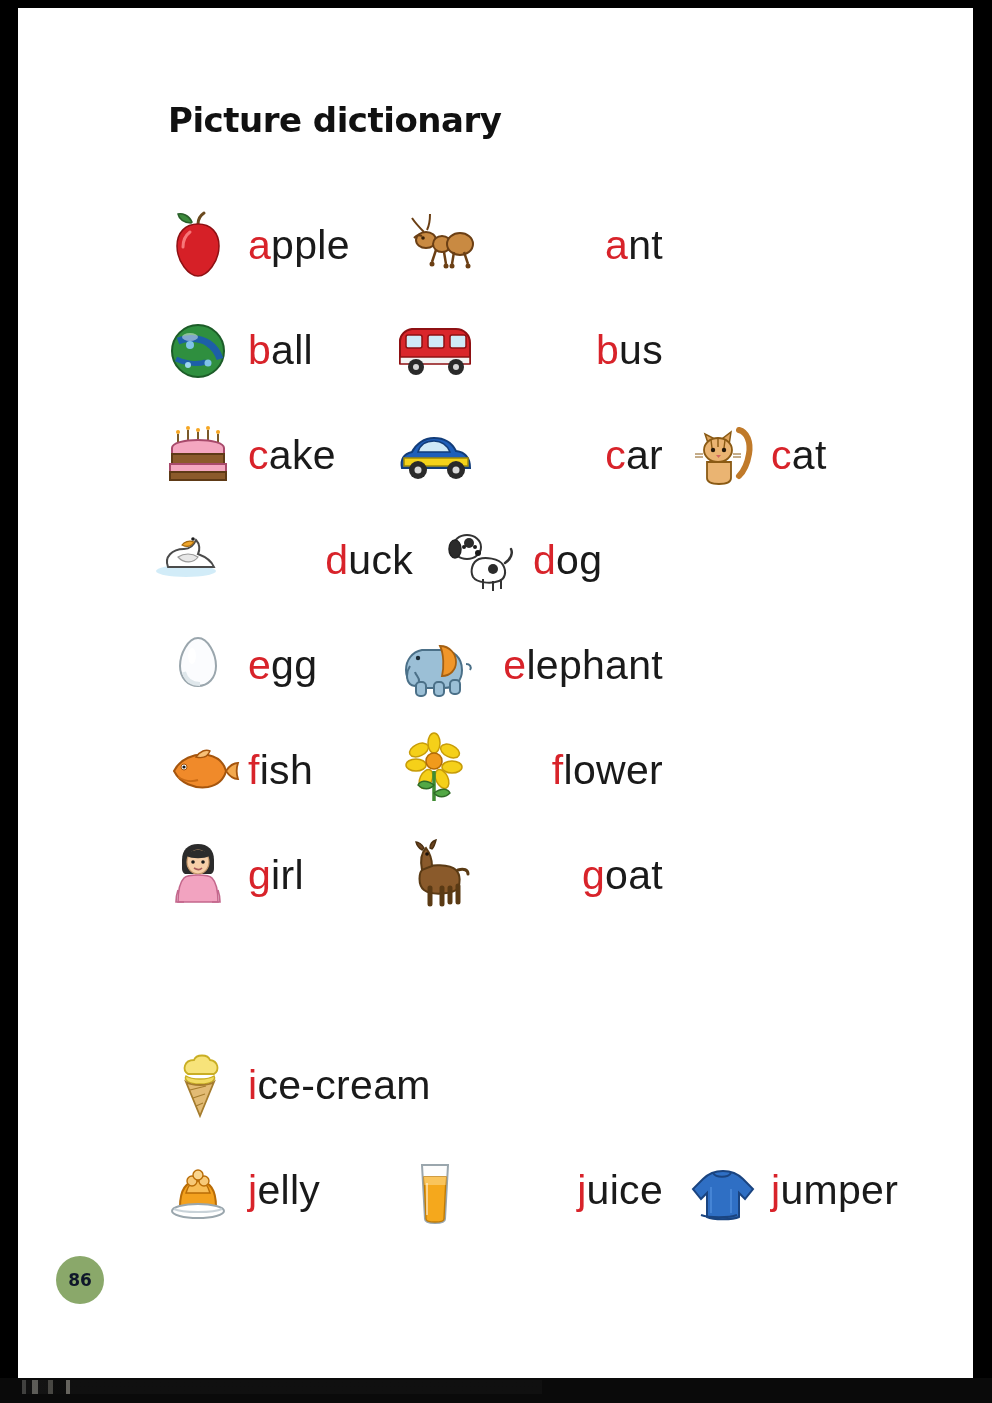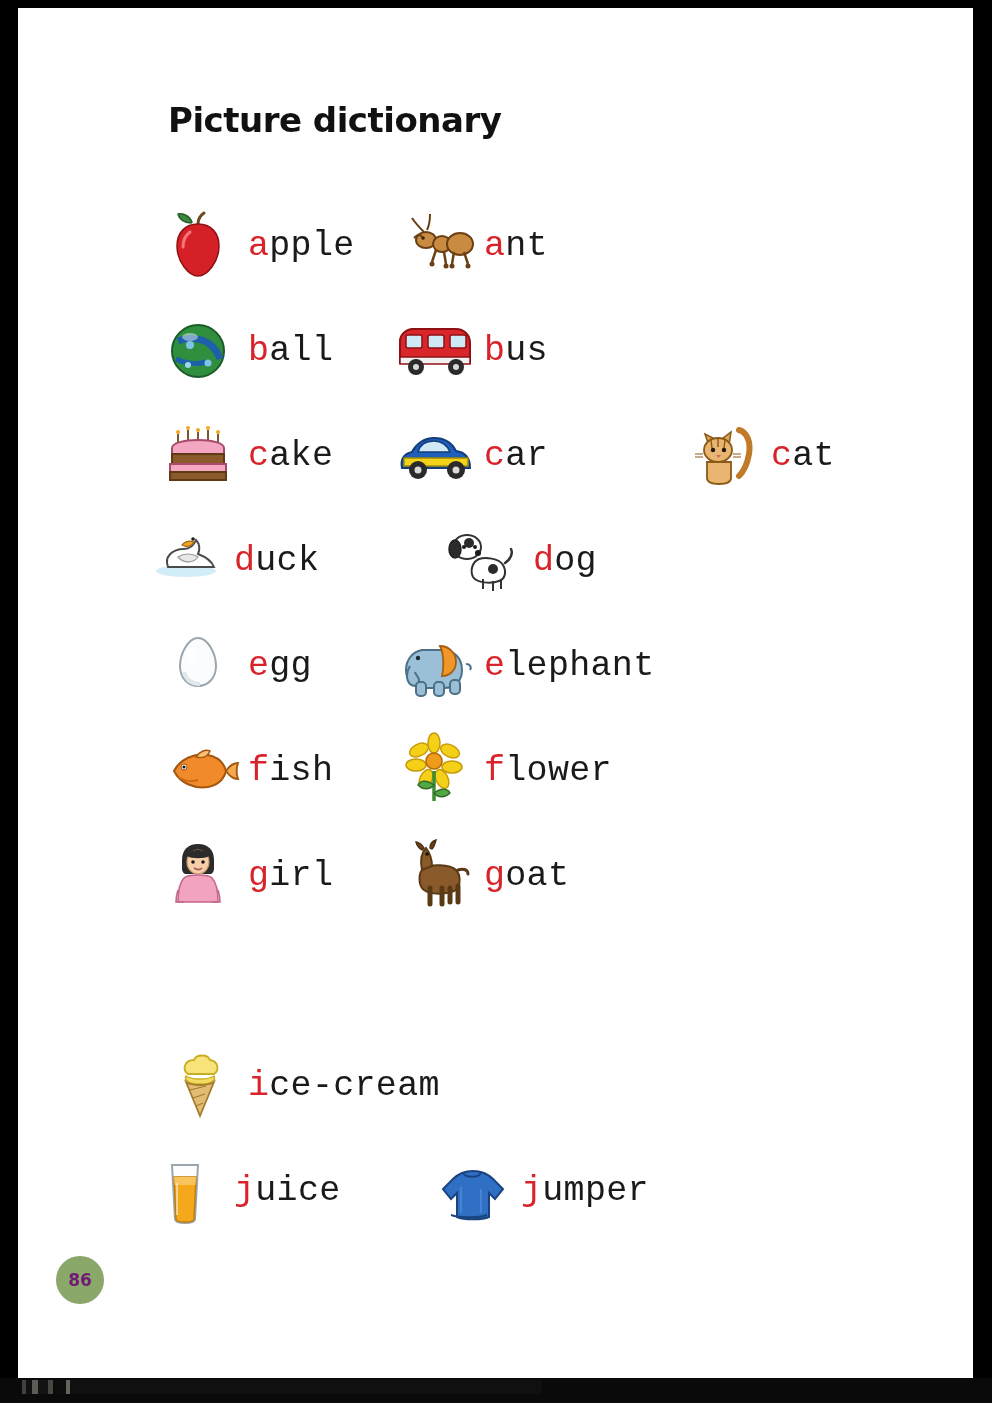--- a/index.html
+++ b/index.html
@@ -48,44 +48,44 @@
     align-items: center;
     box-sizing: border-box;
   }
   .entry .pic {
     width: 96px;
     height: 92px;
     position: relative;
     flex: 0 0 96px;
   }
   .entry .word {
-    font-family: Liberation Mono, monospace;
-    font-size: 35px;
+    font-family: Liberation Sans, sans-serif;
+    font-size: 41px;
     color: #1a1a1a;
     white-space: nowrap;
     letter-spacing: 0.3px;
   }
   .entry .word .ini {
     color: #d8232a;
   }
   .col1 { width: 250px; }
-  .col2 { width: 285px; }
+  .col2 { width: 285px; justify-content: space-between; }
   .col3 { width: 295px; }
   .col1 .pic { margin-left: 24px; }
   .col2 .pic { margin-left: 10px; }
   .col3 .pic { margin-left: 12px; }
   .pagenum {
     position: absolute;
     left: 38px;
     top: 1248px;
     width: 48px;
     height: 48px;
     border-radius: 50%;
     background: #8aa86a;
-    color: #701a75;
+    color: #0f172a;
     font-family: "DejaVu Sans", sans-serif;
     font-size: 17px;
     font-weight: bold;
     display: flex;
     align-items: center;
     justify-content: center;
   }
   .edge {
     position: absolute;
     left: 0;
@@ -389,20 +389,34 @@
             <g stroke="#a57c2d" stroke-width="1.2">
               <path d="M38 50l16-4M41 58l12-4M44 66l7-3"></path>
             </g>
           </svg>
         </div>
         <div class="word"><span class="ini">i</span><span>ce-cream</span></div>
       </div>
     </div>
 
     <div class="row">
+      <div class="entry col1">
+        <div class="pic">
+          <svg width="96" height="92" viewBox="0 0 96 92">
+            <path d="M28 62c0-14 4-26 18-26s18 12 18 26z" fill="#f3a11e" stroke="#b96c06" stroke-width="2"></path>
+            <path d="M34 48c2-8 6-12 12-12s10 4 12 12z" fill="#f8bd55" stroke="#b96c06" stroke-width="1.4"></path>
+            <circle cx="40" cy="36" r="5" fill="#f7c978" stroke="#b96c06" stroke-width="1.4"></circle>
+            <circle cx="52" cy="36" r="5" fill="#f7c978" stroke="#b96c06" stroke-width="1.4"></circle>
+            <circle cx="46" cy="30" r="5" fill="#f9d58f" stroke="#b96c06" stroke-width="1.4"></circle>
+            <ellipse cx="46" cy="66" rx="26" ry="7" fill="#ffffff" stroke="#9aa6ad" stroke-width="2"></ellipse>
+            <path d="M22 64c8 4 40 4 48 0" fill="none" stroke="#c9d3d9" stroke-width="2"></path>
+          </svg>
+        </div>
+        <div class="word"><span class="ini">j</span><span>elly</span></div>
+      </div>
       <div class="entry col2">
         <div class="pic">
           <svg width="96" height="92" viewBox="0 0 96 92">
             <path d="M34 20h26l-3 54c0 3-4 4-10 4s-10-1-10-4z" fill="#fdfdfd" stroke="#9aa6ad" stroke-width="2"></path>
             <path d="M36 32h22l-2 42c0 2-3 3-9 3s-9-1-9-3z" fill="#f5a81c" stroke="#c07c06" stroke-width="1.4"></path>
             <path d="M36 32h22l-.5 8H36.5z" fill="#f9c45c"></path>
             <path d="M39 38v32" stroke="#ffffff" stroke-width="2" opacity="0.5"></path>
           </svg>
         </div>
         <div class="word"><span class="ini">j</span><span>uice</span></div>

